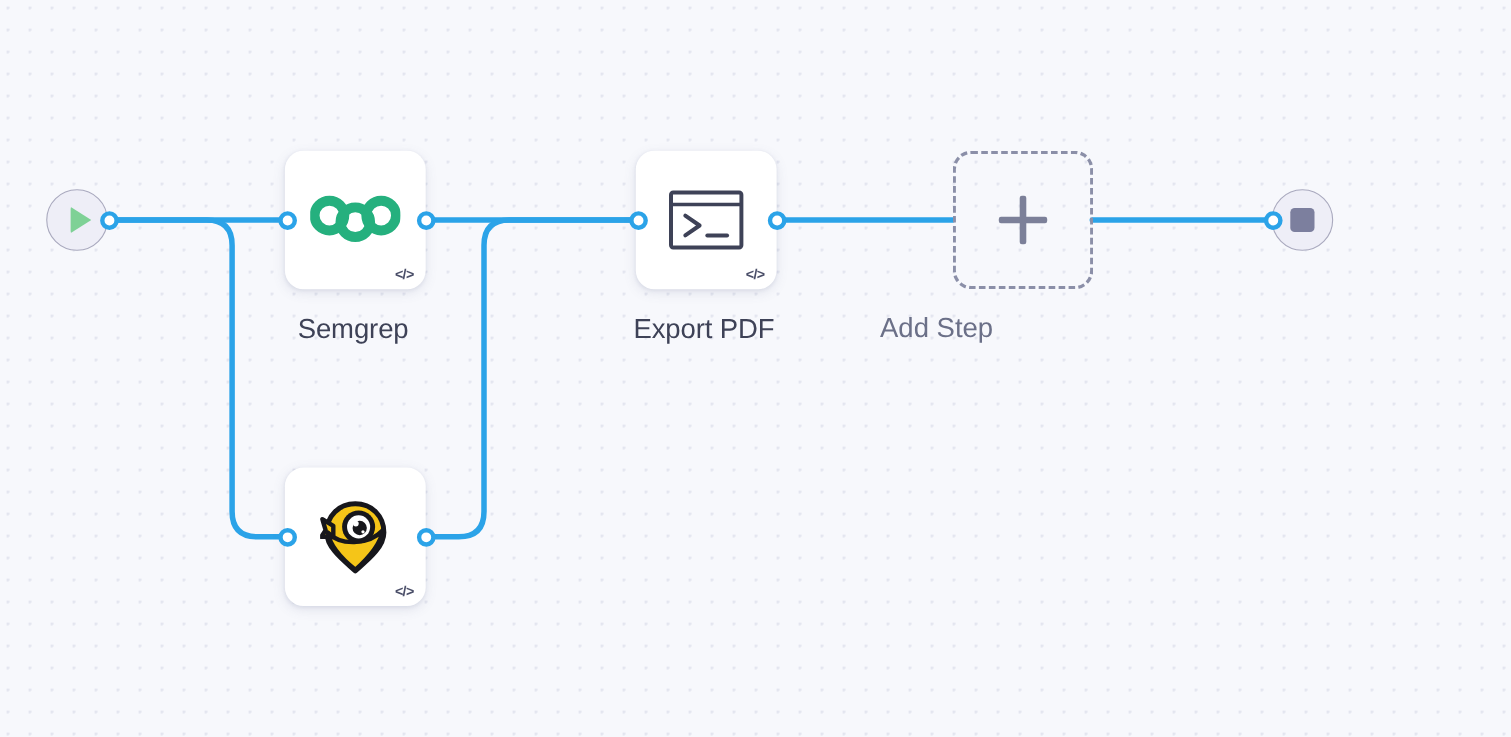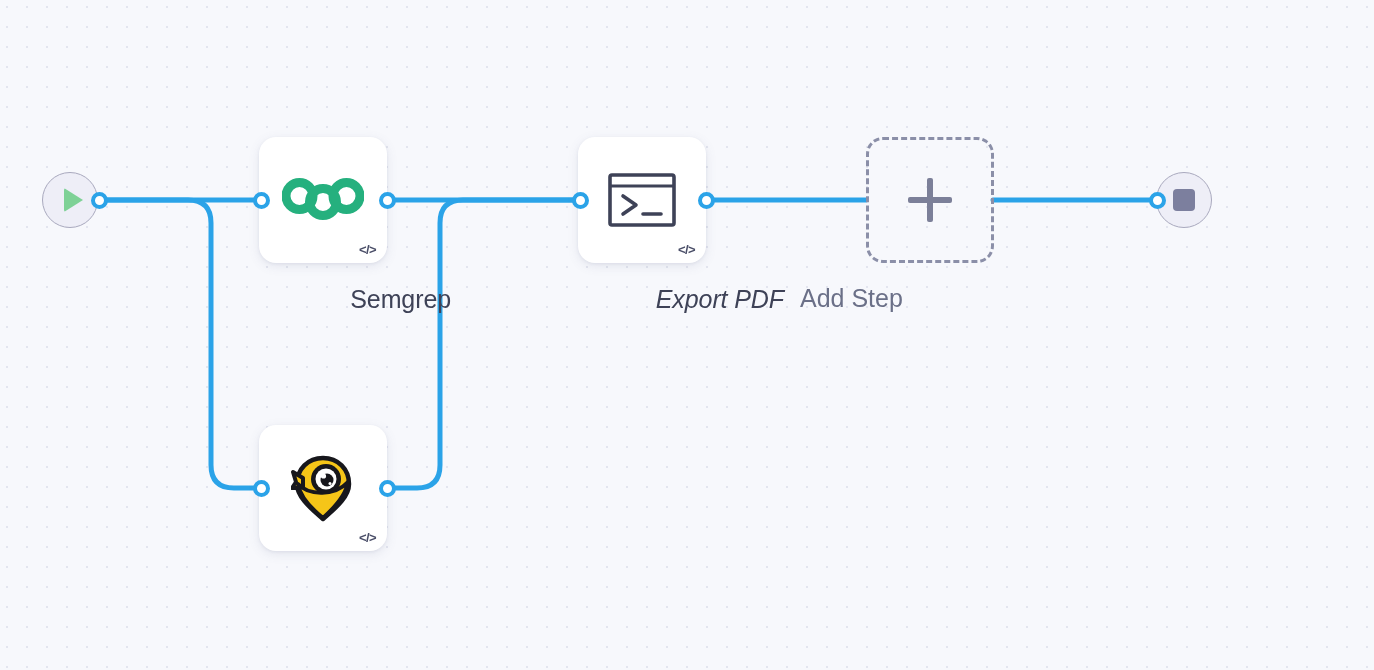--- a/index.html
+++ b/index.html
@@ -87,21 +87,21 @@
     font-family: "Liberation Sans", sans-serif;
     font-size: 13px;
     font-weight: 700;
     letter-spacing: -0.6px;
     color: #4a4e68;
     line-height: 1;
   }
   .node-label {
     position: absolute;
     width: 260px;
-    text-align: right;
+    text-align: center;
     font-size: 25px;
     color: #3e4257;
     white-space: nowrap;
     letter-spacing: -0.1px;
   }
 
   
   .add-step {
     position: absolute;
     width: 128px;
@@ -225,21 +225,21 @@
         <rect x="3" y="3" width="64" height="50" rx="2" fill="none" stroke="#3e4257" stroke-width="3.6"></rect>
         <line x1="3" y1="14" x2="67" y2="14" stroke="#3e4257" stroke-width="3.2"></line>
         <polyline points="16,24 29,33 16,42" fill="none" stroke="#3e4257" stroke-width="3.6" stroke-linecap="round" stroke-linejoin="round"></polyline>
         <line x1="36" y1="42" x2="54" y2="42" stroke="#3e4257" stroke-width="3.6" stroke-linecap="round"></line>
       </svg>
     </div>
     <div class="code-badge">&lt;/&gt;</div>
   </div>
   <div class="port" style="left:572px; top:192px;"></div>
   <div class="port" style="left:698px; top:192px;"></div>
-  <div class="node-label" style="left:524px; top:285px;font-style:italic;">Export PDF</div>
+  <div class="node-label" style="left:510px; top:285px;">Export PDF</div>
 
   <div class="add-step" style="left:866px; top:137px;">
     <div class="plus-glyph"></div>
   </div>
   <div class="add-step-label" style="left:800px; top:284px;">Add Step</div>
 
   <div class="terminal" style="left:1156px; top:172px;">
     <div class="stop-glyph"></div>
   </div>
   <div class="port" style="left:1149px; top:192px;"></div>

